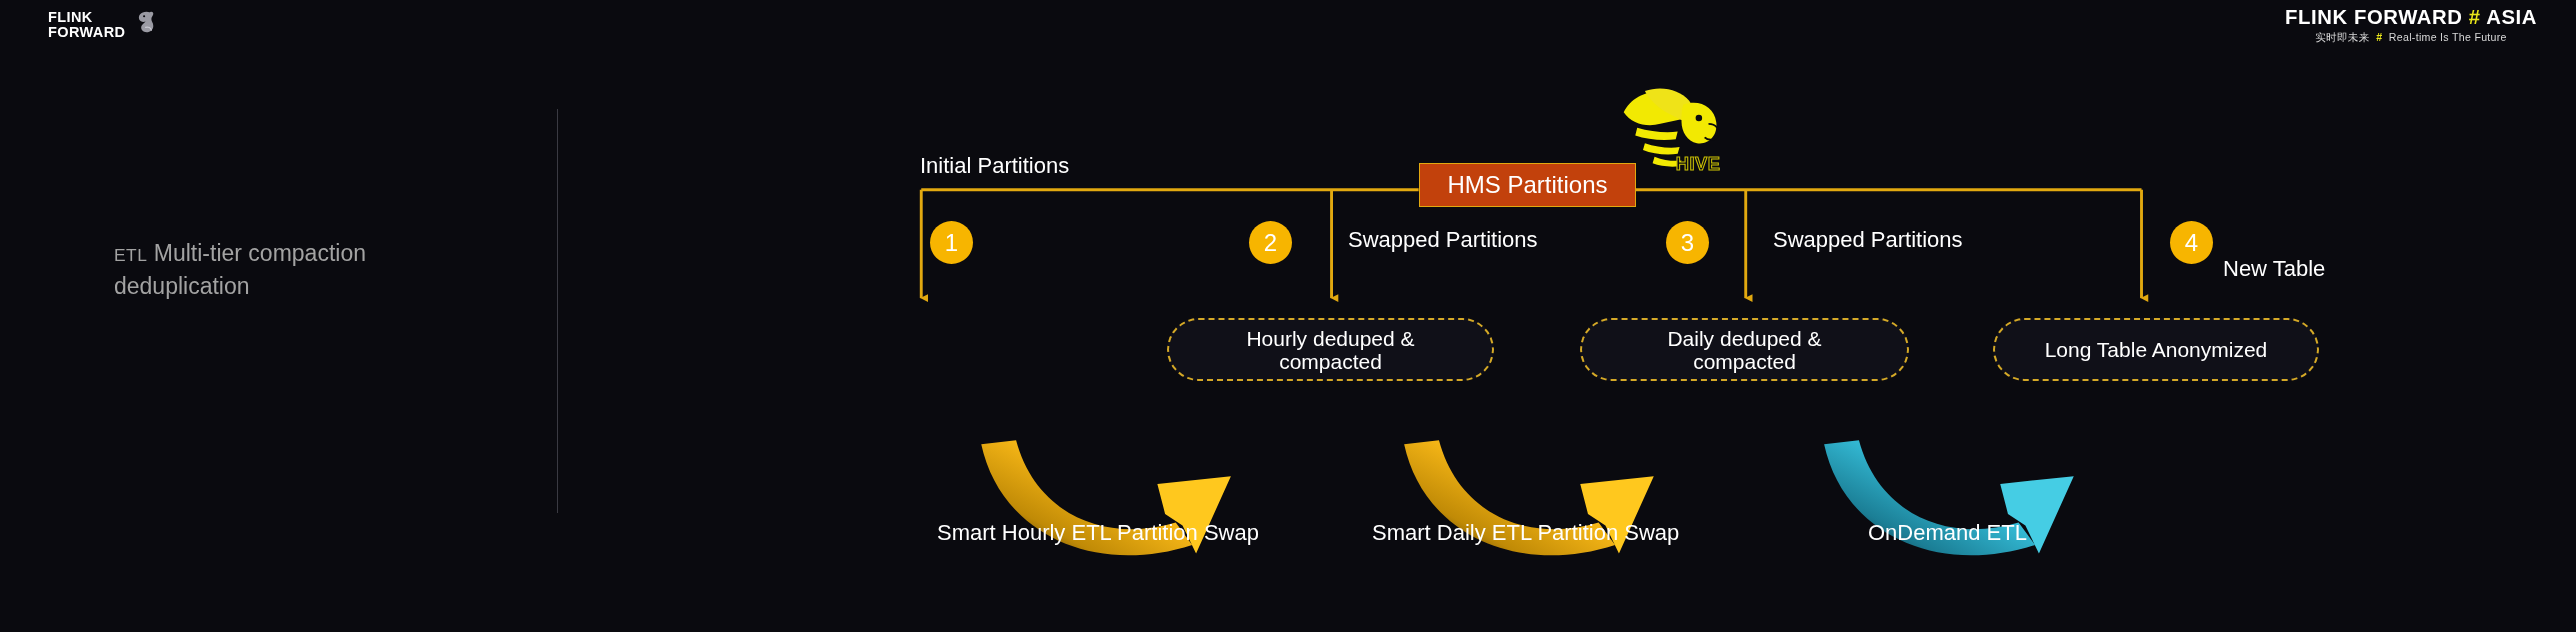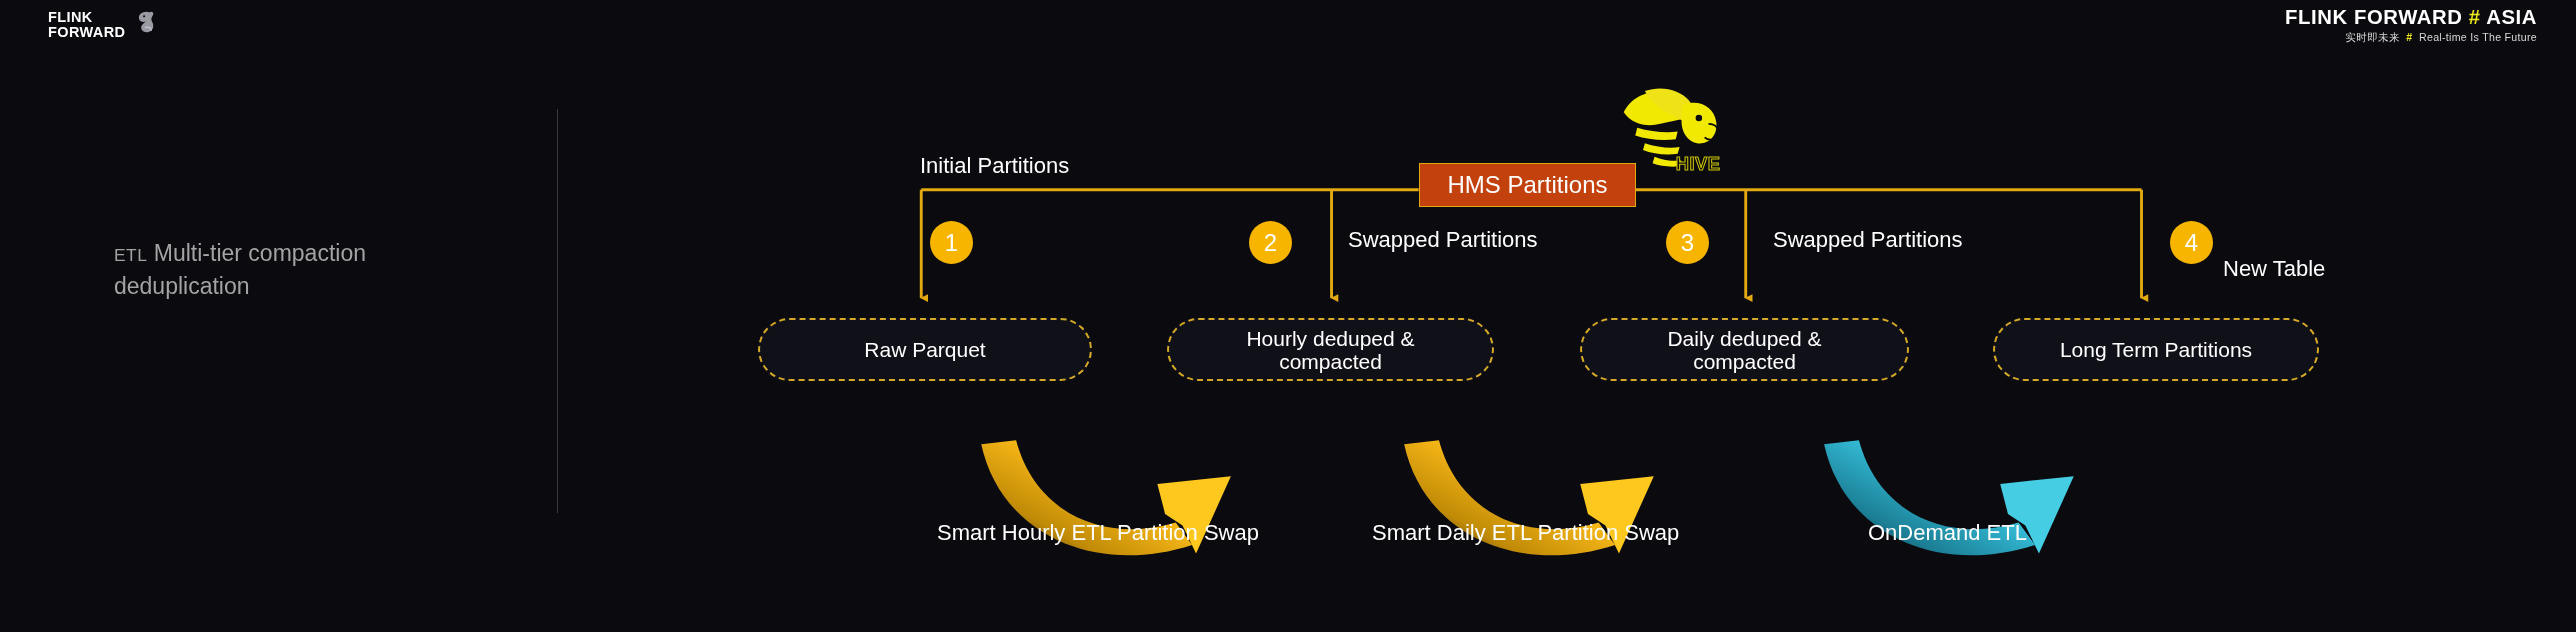--- a/index.html
+++ b/index.html
@@ -41,21 +41,21 @@
     left: 85px;
     top: 0px;
     width: 29px;
     height: 29px;
   }
 
   .brand-right {
     position: absolute;
     right: 39px;
     top: 5.8px;
-    text-align: right;
+    text-align: center;
   }
   .brand-right .line1 {
     font-size: 20.3px;
     font-weight: bold;
     color: #FFFFFF;
     letter-spacing: 0.6px;
     line-height: 23px;
     white-space: nowrap;
   }
   .brand-right .line1 .hash { color: #E9E61A; }
@@ -321,37 +321,34 @@
   <div class="lbl lbl-initial">Initial Partitions</div>
   <div class="lbl lbl-swapped-1">Swapped Partitions</div>
   <div class="lbl lbl-swapped-2">Swapped Partitions</div>
   <div class="lbl lbl-newtable">New Table</div>
 
   <div class="num-circle nc-1">1</div>
   <div class="num-circle nc-2">2</div>
   <div class="num-circle nc-3">3</div>
   <div class="num-circle nc-4">4</div>
 
-  <div class="stage-box sb-1">
-    <span class="stage-text">Raw Parquet</span>
-  </div>
   <div class="stage-box sb-2">
     <span class="stage-text">
       <span>Hourly deduped &amp;</span><br>
       <span>compacted</span>
     </span>
   </div>
   <div class="stage-box sb-3">
     <span class="stage-text">
       <span>Daily deduped &amp;</span><br>
       <span>compacted</span>
     </span>
   </div>
   <div class="stage-box sb-4">
-    <span class="stage-text">Long Term Partitions</span>
+    <span class="stage-text">Long Table Anonymized</span>
   </div>
 
   <div class="arrow-caption cap-1">Smart Hourly ETL Partition Swap</div>
   <div class="arrow-caption cap-2">Smart Daily ETL Partition Swap</div>
   <div class="arrow-caption cap-3">OnDemand ETL</div>
 
 </div>
 
 
 </body></html>

